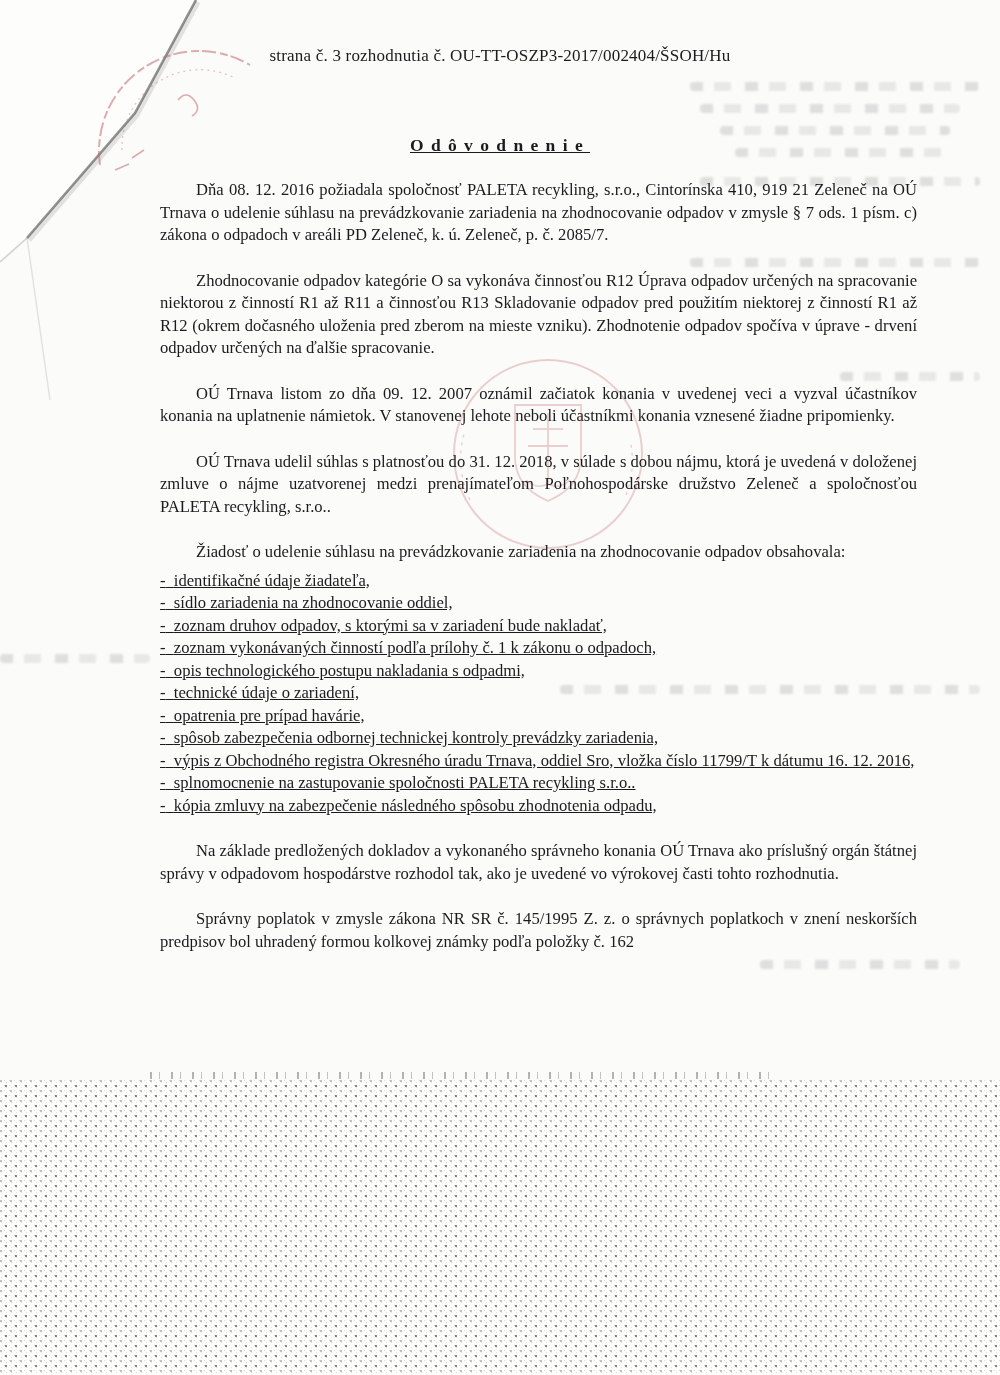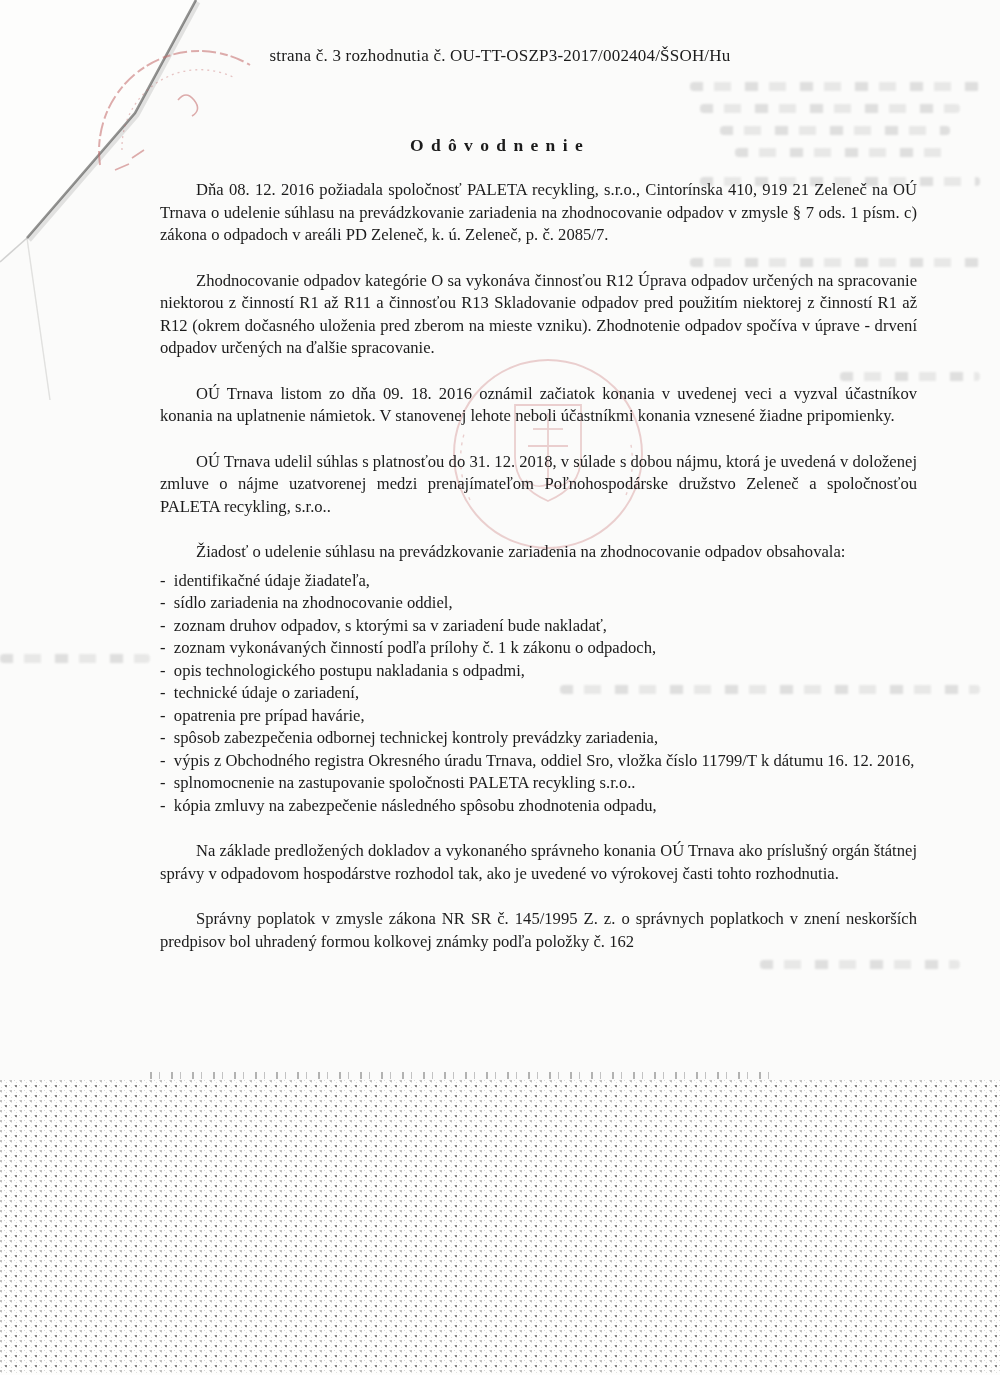--- a/index.html
+++ b/index.html
@@ -38,29 +38,29 @@
       rgba(90,90,90,.35) 9px 10px, rgba(0,0,0,0) 10px 21px);
     filter:blur(.6px);
   }
   
   .page-header{
     position:absolute;top:46px;left:0;width:100%;
     text-align:center;font-size:17px;letter-spacing:.2px;
   }
   .doc-title{
     position:absolute;top:135px;left:0;width:100%;
-    text-align:center;font-weight:bold;font-size:17.5px;letter-spacing:.42em;
+    text-align:center;font-weight:bold;font-size:17.5px;letter-spacing:.42em;text-decoration:underline;
   }
   .content{
     position:absolute;top:179px;left:160px;width:757px;
     font-size:16.6px;line-height:22.5px;text-align:justify;
   }
   .para{margin:0 0 23px 0;text-indent:36px;}
   .list-intro{margin-bottom:6px;}
-  .list{margin:0 0 23px 0;}
+  .list{margin:0 0 23px 0;text-decoration:underline;}
   .list-item{margin:0;padding-left:30px;text-indent:-30px;text-align:justify;}
   .closing{margin:0 0 23px 0;text-indent:36px;}
 </style>
 </head>
 <body>
 
 <div class="page">
 
   <div class="ghost" style="left:690px;top:82px;width:290px;"></div>
   <div class="ghost" style="left:700px;top:104px;width:260px;"></div>
@@ -103,21 +103,21 @@
       <path d="M 98,198 h 22" stroke-width="1.4" stroke-dasharray="2 3"></path>
     </g>
   </svg>
 
   <div class="page-header">strana č. 3 rozhodnutia č. OU-TT-OSZP3-2017/002404/ŠSOH/Hu</div>
   <div class="doc-title">Odôvodnenie</div>
 
   <div class="content">
     <p class="para">Dňa 08. 12. 2016 požiadala spoločnosť PALETA recykling, s.r.o., Cintorínska 410, 919 21 Zeleneč na OÚ Trnava o udelenie súhlasu na prevádzkovanie zariadenia na zhodnocovanie odpadov v zmysle § 7 ods. 1 písm. c) zákona o odpadoch v areáli PD Zeleneč, k. ú. Zeleneč, p. č. 2085/7.</p>
     <p class="para">Zhodnocovanie odpadov kategórie O sa vykonáva činnosťou R12 Úprava odpadov určených na spracovanie niektorou z činností R1 až R11 a činnosťou R13 Skladovanie odpadov pred použitím niektorej z činností R1 až R12 (okrem dočasného uloženia pred zberom na mieste vzniku). Zhodnotenie odpadov spočíva v úprave - drvení odpadov určených na ďalšie spracovanie.</p>
-    <p class="para">OÚ Trnava listom zo dňa 09. 18. 2016 oznámil začiatok konania v uvedenej veci a vyzval účastníkov konania na uplatnenie námietok. V stanovenej lehote neboli účastníkmi konania vznesené žiadne pripomienky.</p>
+    <p class="para">OÚ Trnava listom zo dňa 09. 12. 2007 oznámil začiatok konania v uvedenej veci a vyzval účastníkov konania na uplatnenie námietok. V stanovenej lehote neboli účastníkmi konania vznesené žiadne pripomienky.</p>
     <p class="para">OÚ Trnava udelil súhlas s platnosťou do 31. 12. 2018, v súlade s dobou nájmu, ktorá je uvedená v doloženej zmluve o nájme uzatvorenej medzi prenajímateľom Poľnohospodárske družstvo Zeleneč a spoločnosťou PALETA recykling, s.r.o..</p>
 
     <p class="para list-intro">Žiadosť o udelenie súhlasu na prevádzkovanie zariadenia na zhodnocovanie odpadov obsahovala:</p>
 
     <div class="list">
       <p class="list-item"><span>-</span>&nbsp;&nbsp;<span>identifikačné údaje žiadateľa,</span></p>
       <p class="list-item"><span>-</span>&nbsp;&nbsp;<span>sídlo zariadenia na zhodnocovanie oddiel,</span></p>
       <p class="list-item"><span>-</span>&nbsp;&nbsp;<span>zoznam druhov odpadov, s ktorými sa v zariadení bude nakladať,</span></p>
       <p class="list-item"><span>-</span>&nbsp;&nbsp;<span>zoznam vykonávaných činností podľa prílohy č. 1 k zákonu o odpadoch,</span></p>
       <p class="list-item"><span>-</span>&nbsp;&nbsp;<span>opis technologického postupu nakladania s odpadmi,</span></p>

